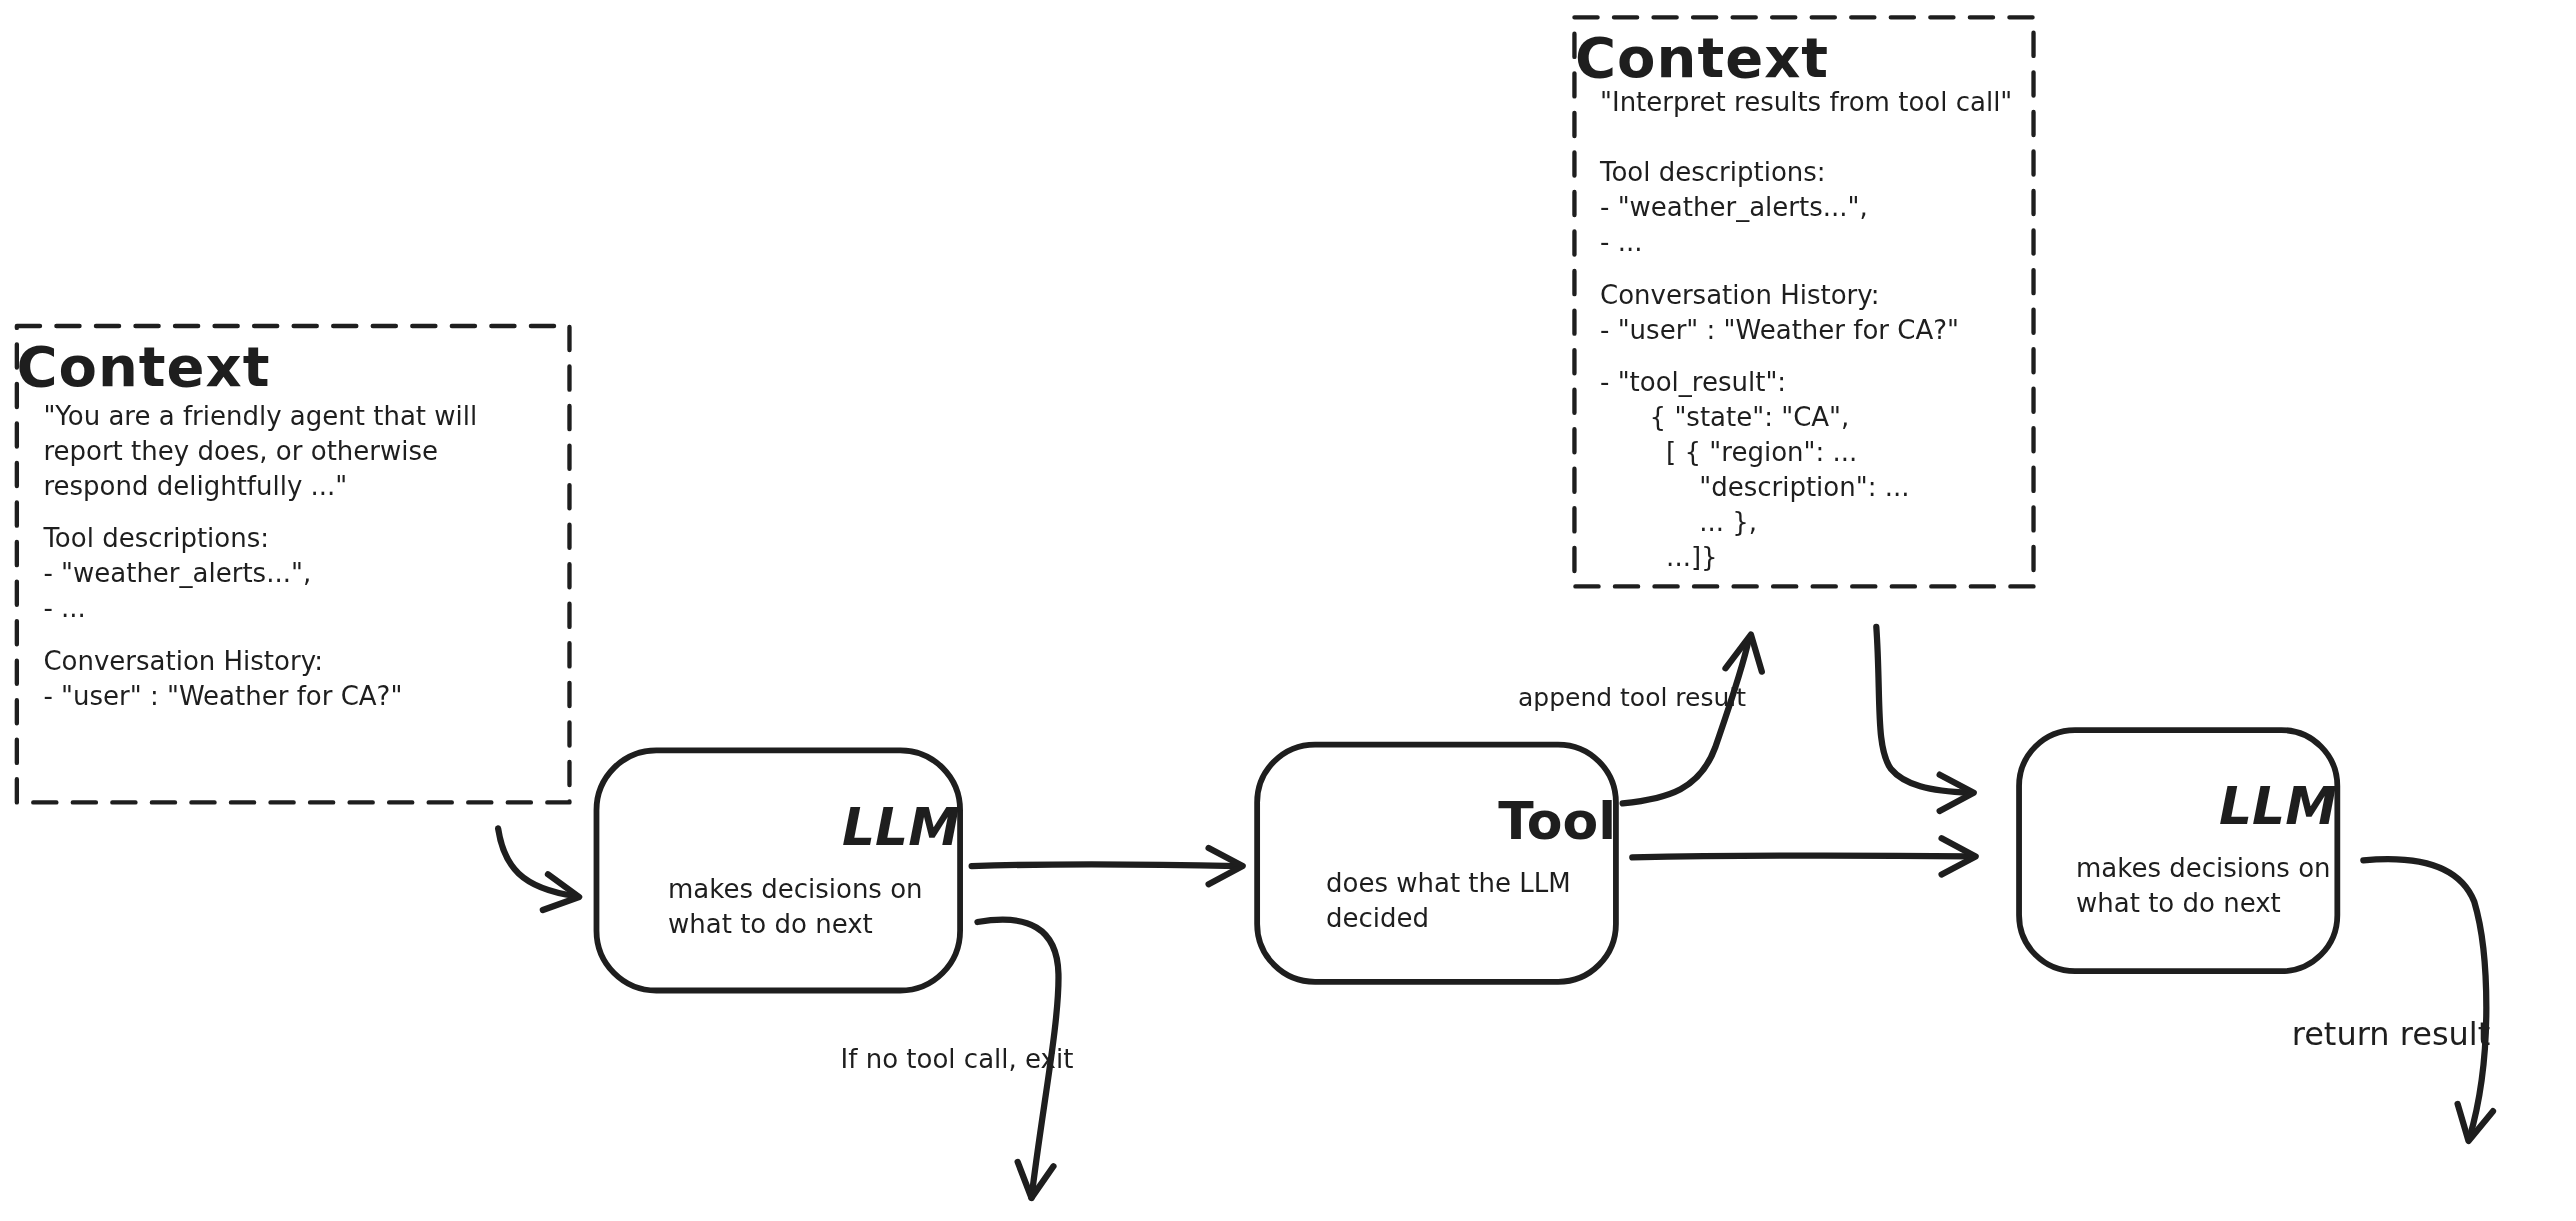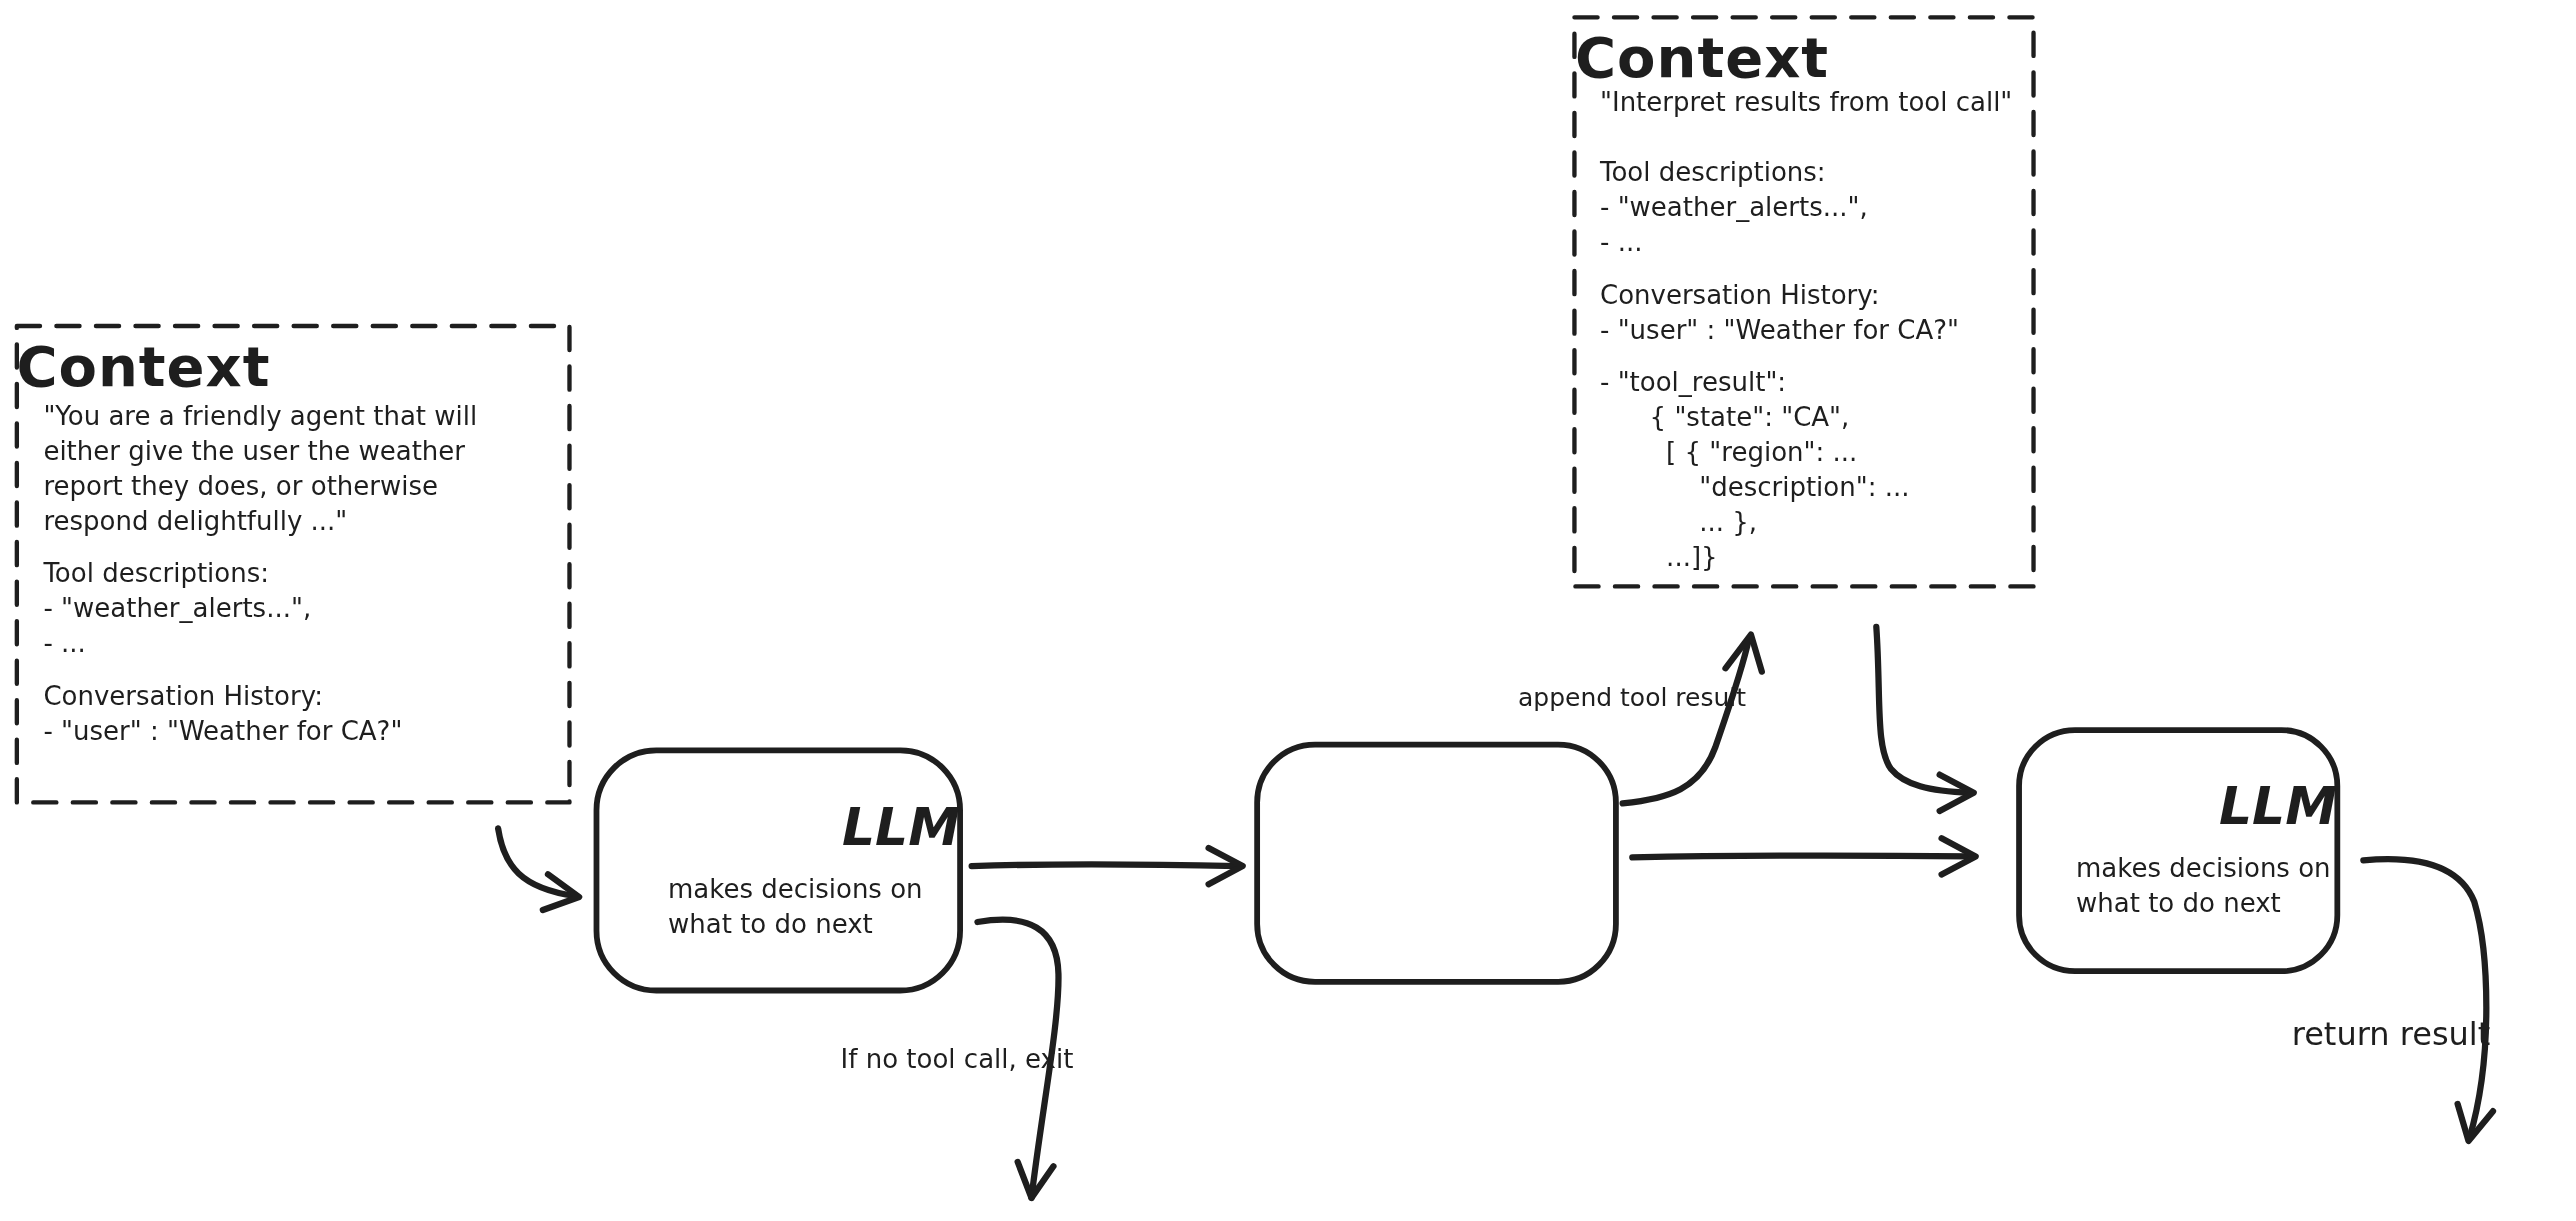--- a/index.html
+++ b/index.html
@@ -88,21 +88,20 @@
     <g stroke-width="6.5">
       <path d="M2450,892 C2505,887 2550,897 2565,935 C2580,985 2585,1095 2560,1180"></path>
       <path d="M2584.4,1152.1 L2559,1183 L2547.7,1144.6"></path>
     </g>
   </svg>
 
   <div class="box" id="ctx-left" style="left:16.4px;top:326px;width:553px;height:477px;">
     <div class="ctx-title">Context</div>
     <div class="ctx-body">
         <div class="ln">"You are a friendly agent that will</div>
-        <div class="ln">either give the user the weather</div>
         <div class="ln">report they does, or otherwise</div>
         <div class="ln">respond delightfully ..."</div>
         <div class="ln"></div>
         <div class="ln">Tool descriptions:</div>
         <div class="ln">- "weather_alerts...",</div>
         <div class="ln">- ...</div>
         <div class="ln"></div>
         <div class="ln">Conversation History:</div>
         <div class="ln">- "user" : "Weather for CA?"</div>
       </div>
@@ -131,20 +130,27 @@
   </div>
 
   <div class="node" id="node-llm1" style="left:596px;top:751px;width:364px;height:240px;">
     <div class="node-title italic">LLM</div>
     <div class="node-body">
         <div class="ln">makes decisions on</div>
         <div class="ln">what to do next</div>
       </div>
   </div>
 
+  <div class="node" id="node-tool" style="left:1257px;top:745px;width:359px;height:237px;">
+    <div class="node-title">Tool</div>
+    <div class="node-body">
+        <div class="ln">does what the LLM</div>
+        <div class="ln">decided</div>
+      </div>
+  </div>
 
   <div class="node" id="node-llm2" style="left:2019px;top:730px;width:318px;height:241px;">
     <div class="node-title italic">LLM</div>
     <div class="node-body">
         <div class="ln">makes decisions on</div>
         <div class="ln">what to do next</div>
       </div>
   </div>
 
   <div class="edge-label" id="label-append">append tool result</div>

